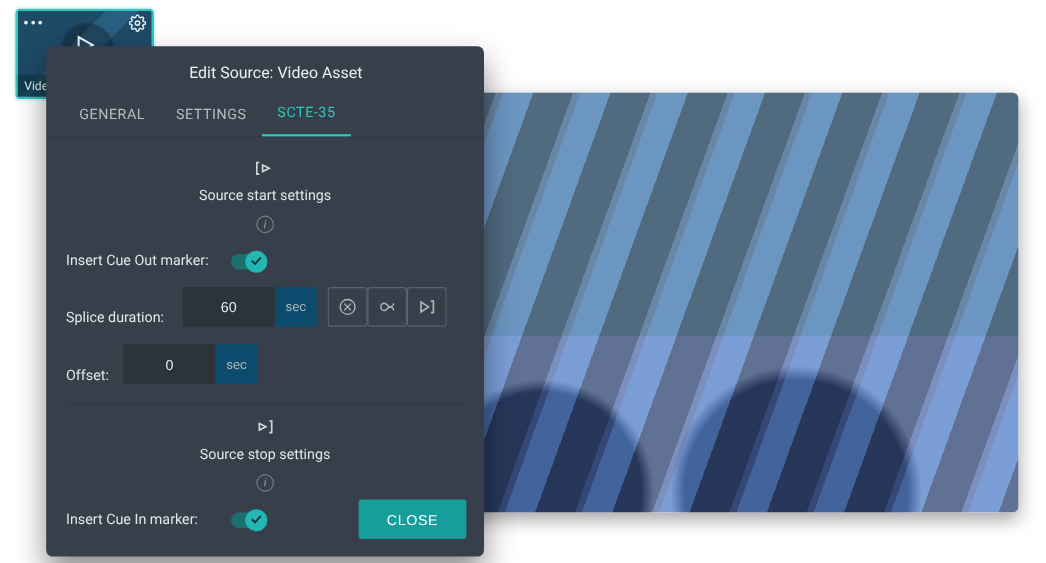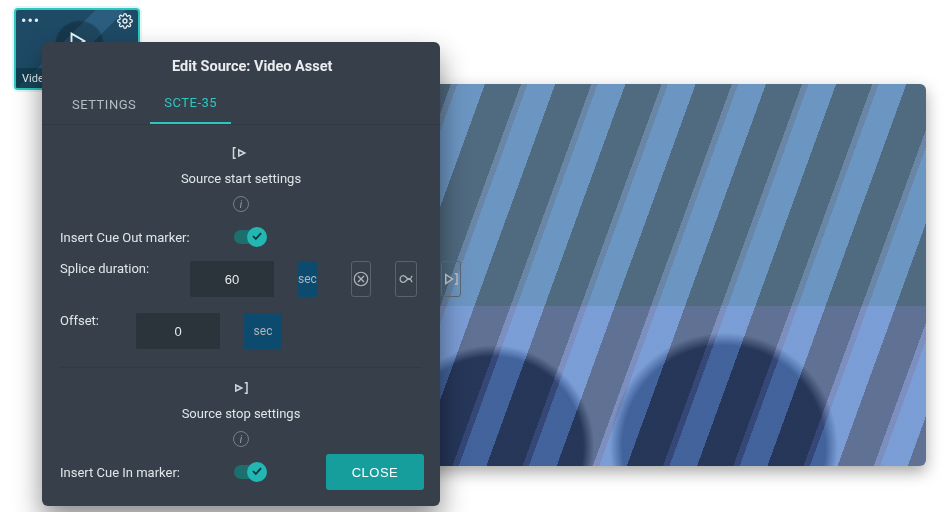--- a/index.html
+++ b/index.html
@@ -32,30 +32,30 @@
   .tile-gear { width:16px; height:16px; color:#e7eef0; }
   .tile-play { position:absolute; left:50%; top:40%; transform:translate(-50%,-50%); color:#e9f7f6; }
   .tile-bottom { position:absolute; left:0; right:0; bottom:0; height:20px; display:flex; align-items:center; justify-content:space-between; padding:0 6px; font-size:11px; color:#eaf5f4; background:rgba(10,50,60,.55); }
 
   
   .panel {
     position: absolute; left: 42px; top: 42px; width: 398px; height: 464px;
     background: #37404a; color:#d7dde1; border-radius: 6px;
     box-shadow: 0 14px 28px rgba(0,0,0,.45);
   }
-  .panel-title { padding: 16px 27px 10px 130px; font-size: 14.5px; color:#e9edf0; font-weight:700; }
+  .panel-title { padding: 16px 27px 10px 130px; font-size: 14.5px; color:#e9edf0; font-weight:400; }
   .tabs { display:flex; gap: 0; padding: 0 16px; border-bottom:1px solid #313a43; height:40px; align-items:flex-end; }
   .tab { padding: 10px 14px 12px; font-size: 13px; letter-spacing:.5px; color:#b5bdc3; cursor:pointer; }
   .tab.active { color:#2fc6c0; border-bottom:2px solid #2fc6c0; }
 
   .body { padding: 12px 18px 16px; }
   .section-head { display:flex; align-items:center; gap:10px; padding: 8px 0 10px; color:#dfe5e8; font-size:13px;flex-direction:column; }
   .sec-icon { width:20px; display:inline-flex; align-items:center; justify-content:center; color:#cfd6da; }
   .info-icon { width:16px; height:16px; border:1px solid #787f86; border-radius:50%; display:inline-flex; align-items:center; justify-content:center; font-size:10px; color:#9aa2a8; font-style:italic; }
-  .row { display:flex; align-items:flex-start; gap:24px; padding: 8px 0; }
+  .row { display:flex; align-items:flex-end; gap:0; padding: 8px 0; }
   .row .label { font-size:13px; color:#e1e6e9; min-width:92px; }
 
   .toggle { position:relative; width:30px; height:14px; background:#1d6f6d; border-radius:8px; cursor:pointer; }
   .toggle::after { content:""; position:absolute; right:-3px; top:-3px; width:20px; height:20px; background:#22b7b3; border-radius:50%; display:flex; align-items:center; justify-content:center; }
   .toggle .chk { position:absolute; right:0px; top:-1px; width:14px; height:14px; color:#0e3a3a; z-index:2; }
 
   .splice-row .label { min-width:106px; }
   .num-input { width:84px; height:36px; background:#2b333b; border:none; color:#e6ecef; text-align:center; font-size:13px; border-radius:2px 0 0 2px; }
   .unit { width:38px; height:36px; background:#0c4a6e; display:flex; align-items:center; justify-content:center; color:#aeb5bb; font-size:12px; border-radius:0 2px 2px 0; margin-right:10px; }
   .sq-btn { width:36px; height:36px; border:1px solid #5a626b; border-radius:3px; display:flex; align-items:center; justify-content:center; color:#aeb5bb; cursor:pointer; }
@@ -93,20 +93,21 @@
     <div class="tile-bottom">
       <span>Video asset</span>
       <span>- 00:15:00</span>
     </div>
   </div>
 
   <div class="panel">
     <div class="panel-title">Edit Source: Video Asset</div>
 
     <div class="tabs">
+      <div class="tab">GENERAL</div>
       <div class="tab">SETTINGS</div>
       <div class="tab active">SCTE-35</div>
     </div>
 
     <div class="body">
 
       <div class="section-head">
         <span class="sec-icon">
           <svg width="18" height="16" viewBox="0 0 24 20" fill="none" stroke="currentColor" stroke-width="2">
               <path d="M5 3 L2 3 L2 17 L5 17"></path>

